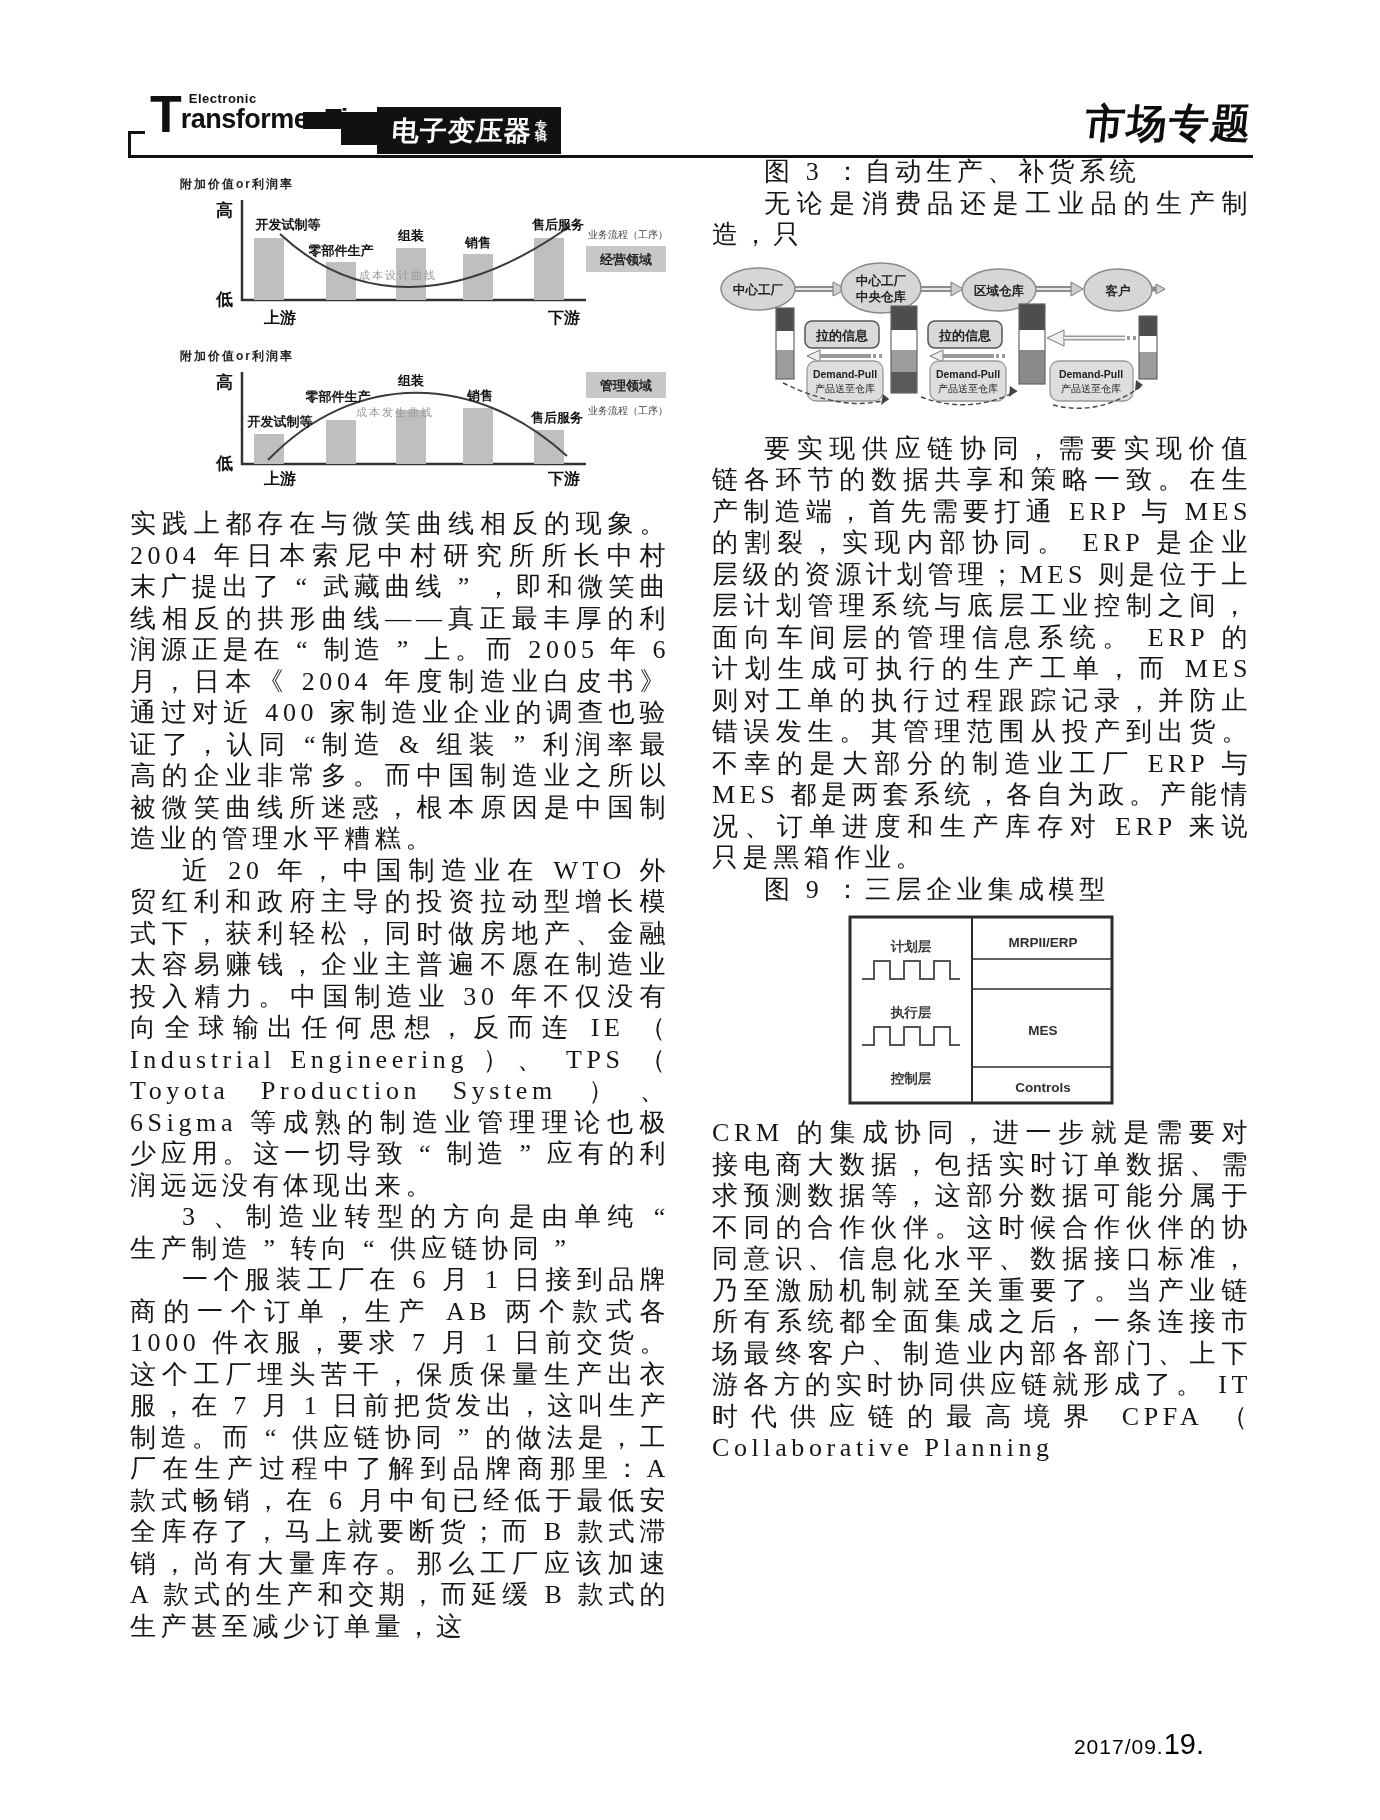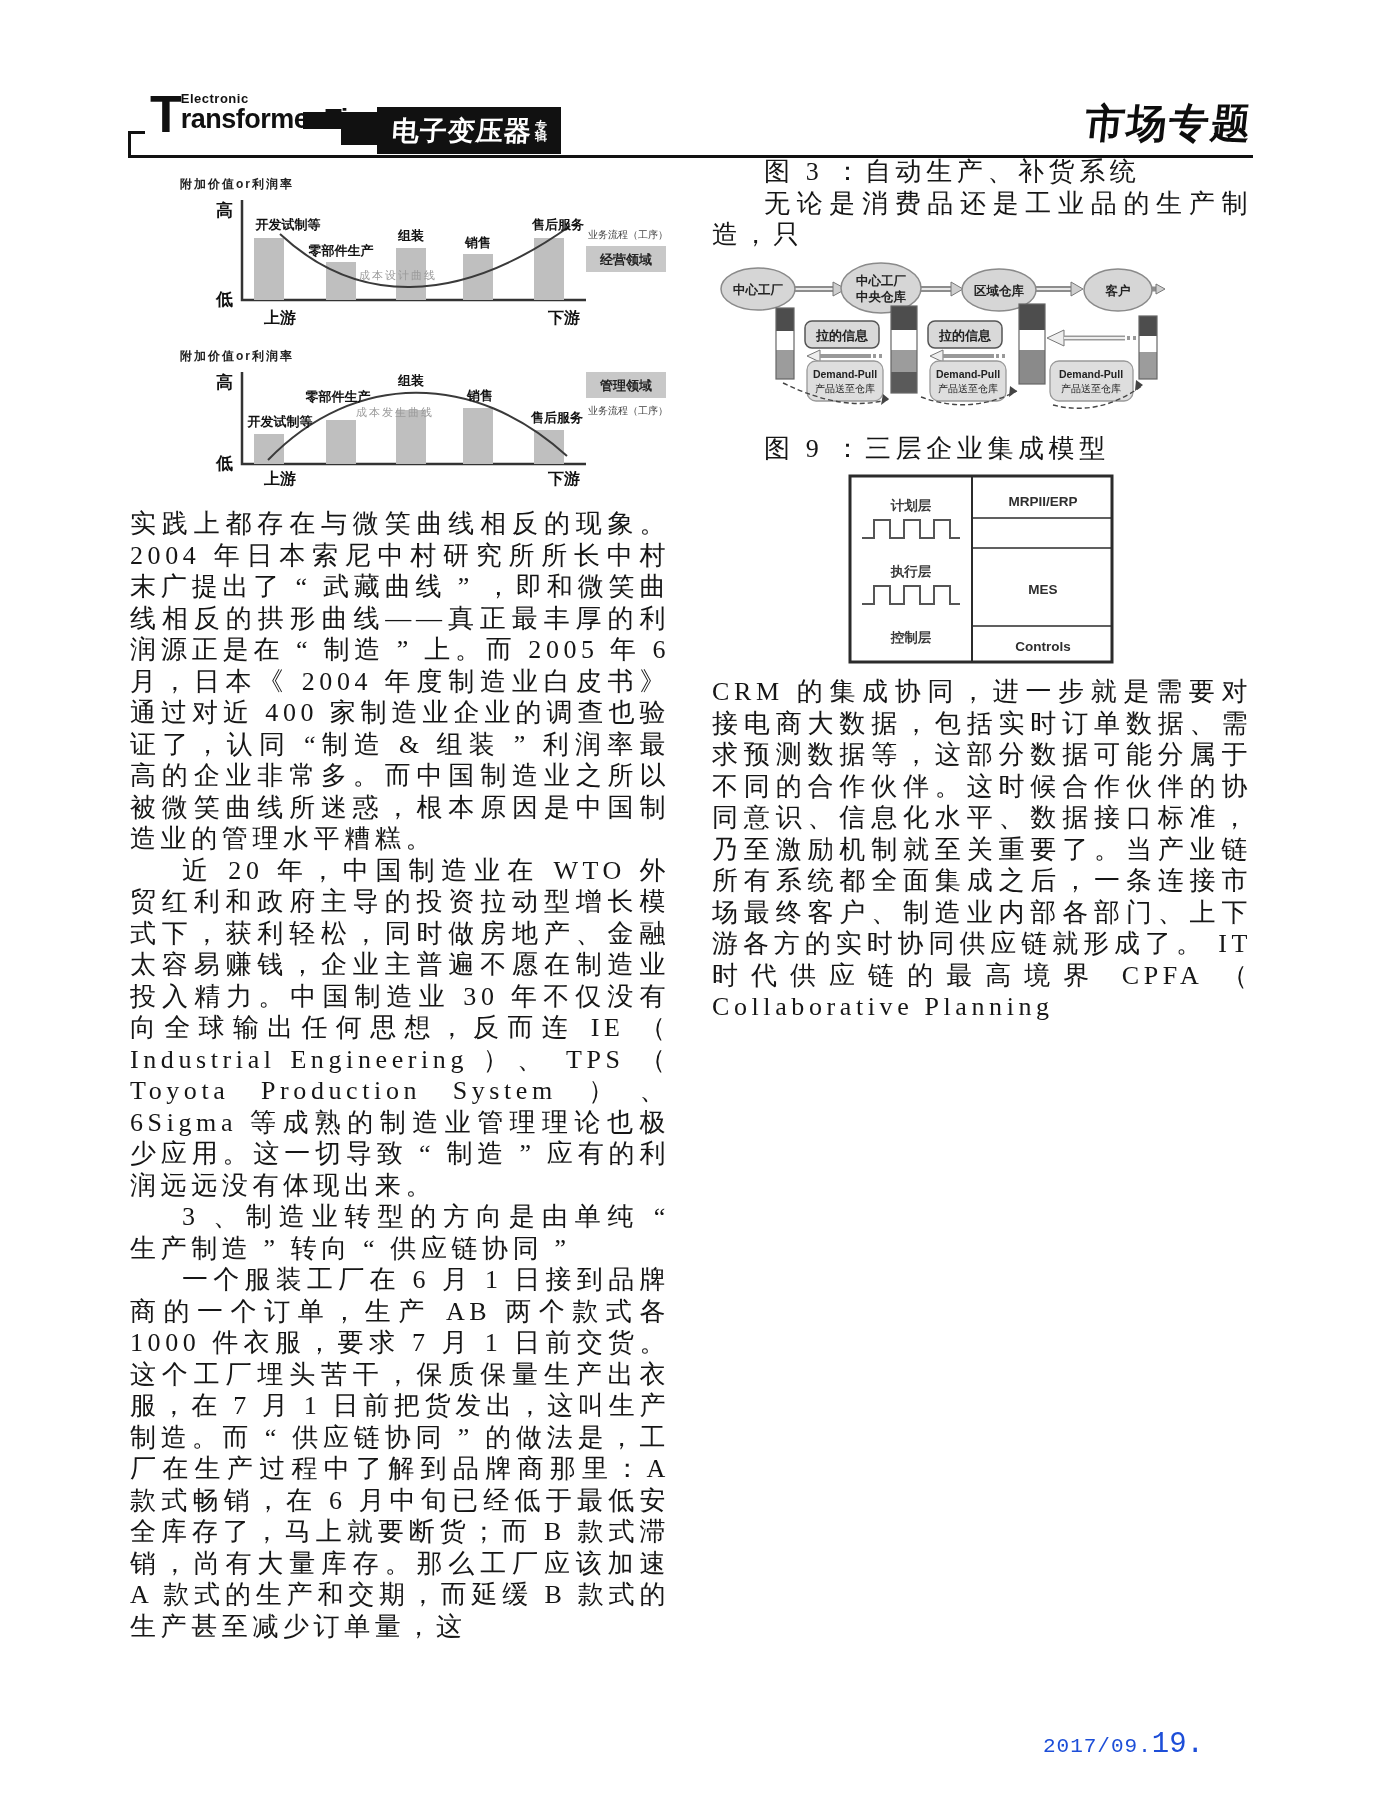--- a/index.html
+++ b/index.html
@@ -3,21 +3,21 @@
 <meta charset="utf-8">
 <style>
   html,body{margin:0;padding:0;background:#ffffff;}
   .page{position:relative;width:1380px;height:1820px;background:#fff;overflow:hidden;
         font-family:"Liberation Serif",serif;color:#1a1a1a;}
   
   .logo{position:absolute;left:150px;top:92px;display:flex;align-items:flex-start;
         font-family:"Liberation Sans",sans-serif;font-weight:bold;color:#111;}
   .logo .bigT{font-size:52px;line-height:44px;letter-spacing:-2px;}
   .logo .logo-right{display:flex;flex-direction:column;margin-left:1px;}
-  .logo .logo-top{font-size:13px;line-height:13px;letter-spacing:0.5px;}
+  .logo .logo-top{font-size:13px;line-height:13px;letter-spacing:0.5px;padding-left:8px;}
   .logo .logo-main{font-size:27px;line-height:28px;letter-spacing:-0.5px;}
   .hline{position:absolute;background:#111;}
   .brand-step1{position:absolute;left:303px;top:112px;width:74px;height:17px;background:#111;}
   .brand-step2{position:absolute;left:341px;top:129px;width:38px;height:16px;background:#111;}
   .brand-block{position:absolute;left:377px;top:107px;width:184px;height:47px;background:#111;
                display:flex;align-items:center;justify-content:center;}
   .brand-block .brand-text{color:#fff;font-family:"Liberation Sans",sans-serif;font-weight:bold;
                font-size:27px;letter-spacing:1px;transform:skewX(-4deg);}
   .brand-block .brand-suffix{color:#fff;font-family:"Liberation Sans",sans-serif;font-weight:bold;
                font-size:12px;width:11px;line-height:10px;margin-left:3px;display:inline-block;word-break:break-all;}
@@ -29,21 +29,21 @@
   .col-right{left:712px;top:156px;}
   .para{font-size:26px;line-height:31.5px;letter-spacing:4.6px;text-align:justify;
         color:#161616;margin:0;}
   .para.indent{text-indent:2em;}
   .fig{display:block;}
   .figA{margin:0 0 6px 0;}
   .figB{margin:0 0 10px 0;}
   .fig3{margin:8px 0 10px -17px;}
   .fig4{margin:10px 0 12px 136px;}
   
-  .footer{position:absolute;right:176px;top:1728px;font-family:Liberation Mono, monospace;color:#1d4ed8;}
+  .footer{position:absolute;right:176px;top:1728px;font-family:Liberation Sans, sans-serif;color:#000000;}
   .footer .issue{font-size:21px;letter-spacing:1px;}
   .footer .pagenum{font-size:29px;}
   svg text{font-family:"Liberation Sans",sans-serif;}
 </style>
 </head>
 <body>
 
 <div class="page">
 
   <div class="logo">
@@ -226,20 +226,21 @@
         <path d="M226 138 Q 275 156 322 132"></path>
         <path d="M358 146 Q 405 158 448 126"></path>
       </g>
       <g fill="#444">
         <polygon points="194,140 186,146 188,135"></polygon>
         <polygon points="322,132 314,138 315,127"></polygon>
         <polygon points="448,126 440,132 441,121"></polygon>
       </g>
     </svg>
 
+    <p class="para indent">要实现供应链协同，需要实现价值链各环节的数据共享和策略一致。在生产制造端，首先需要打通 ERP 与 MES 的割裂，实现内部协同。 ERP 是企业层级的资源计划管理；MES 则是位于上层计划管理系统与底层工业控制之间，面向车间层的管理信息系统。 ERP 的计划生成可执行的生产工单，而 MES 则对工单的执行过程跟踪记录，并防止错误发生。其管理范围从投产到出货。不幸的是大部分的制造业工厂 ERP 与 MES 都是两套系统，各自为政。产能情况、订单进度和生产库存对 ERP 来说只是黑箱作业。</p>
     <p class="para indent">图 9 ：三层企业集成模型</p>
 
     <svg class="fig fig4" width="266" height="190" viewBox="0 0 266 190">
       <rect x="2" y="2" width="262" height="186" fill="#fff" stroke="#2b2b2b" stroke-width="3"></rect>
       <line x1="124" y1="2" x2="124" y2="188" stroke="#2b2b2b" stroke-width="2"></line>
       <text x="63" y="36" font-size="13.5" font-weight="bold" fill="#3a3a3a" text-anchor="middle">计划层</text>
       <path d="M14 64 H26 V46 H42 V64 H56 V46 H72 V64 H86 V46 H102 V64 H112" stroke="#555" stroke-width="2" fill="none"></path>
       <text x="63" y="102" font-size="13.5" font-weight="bold" fill="#3a3a3a" text-anchor="middle">执行层</text>
       <path d="M14 130 H26 V112 H42 V130 H56 V112 H72 V130 H86 V112 H102 V130 H112" stroke="#555" stroke-width="2" fill="none"></path>
       <text x="63" y="168" font-size="13.5" font-weight="bold" fill="#3a3a3a" text-anchor="middle">控制层</text>

